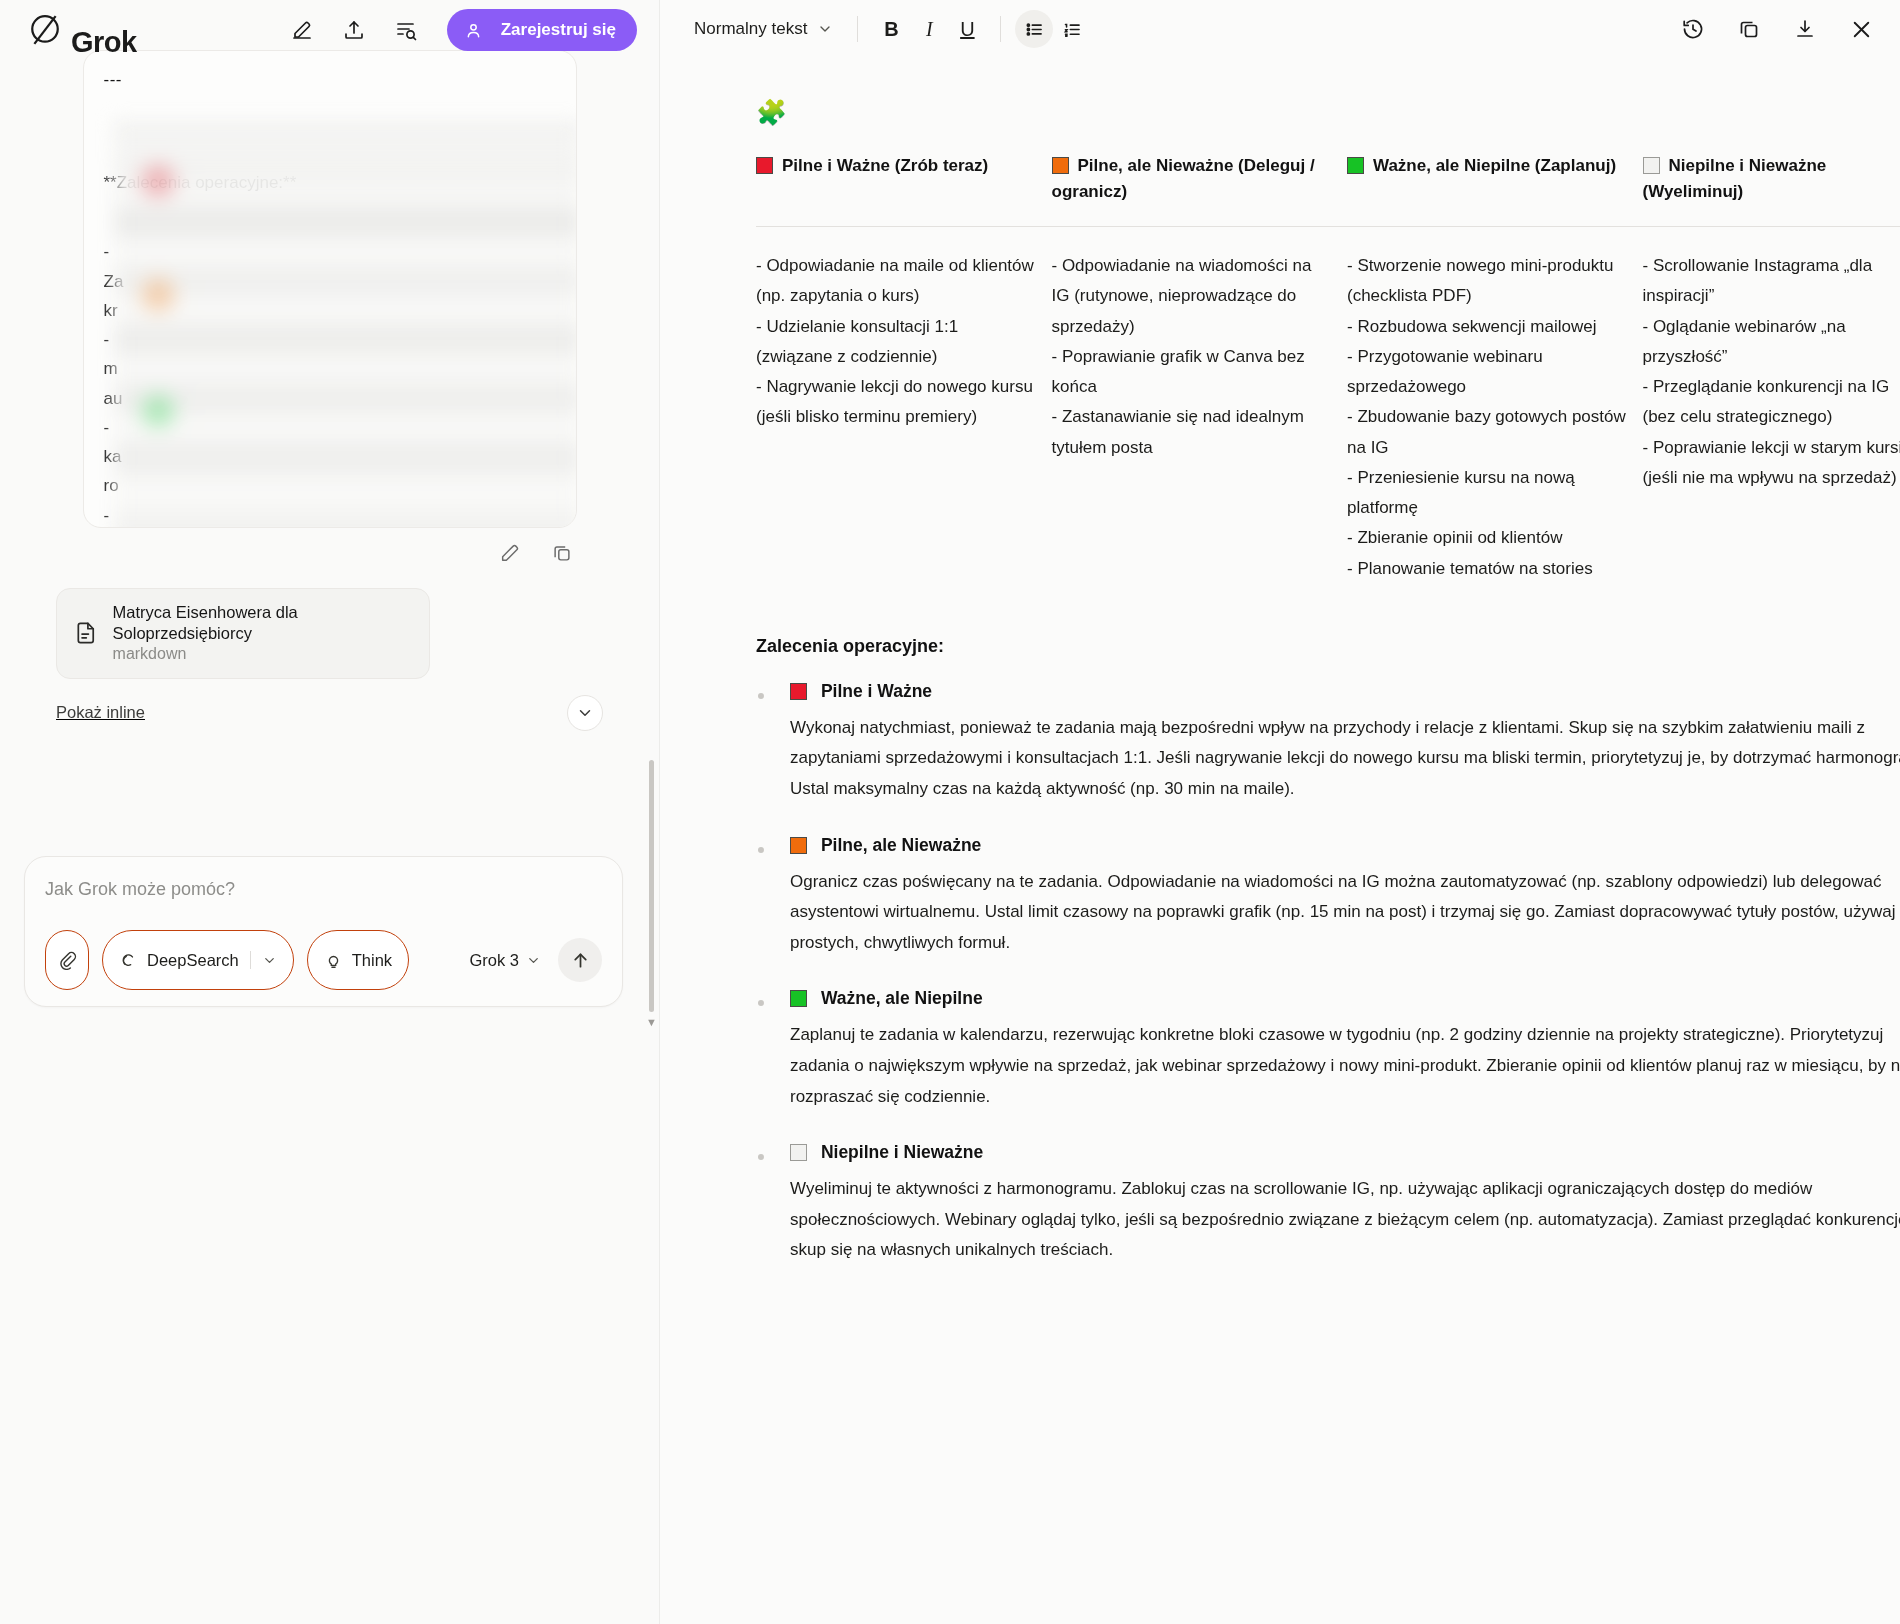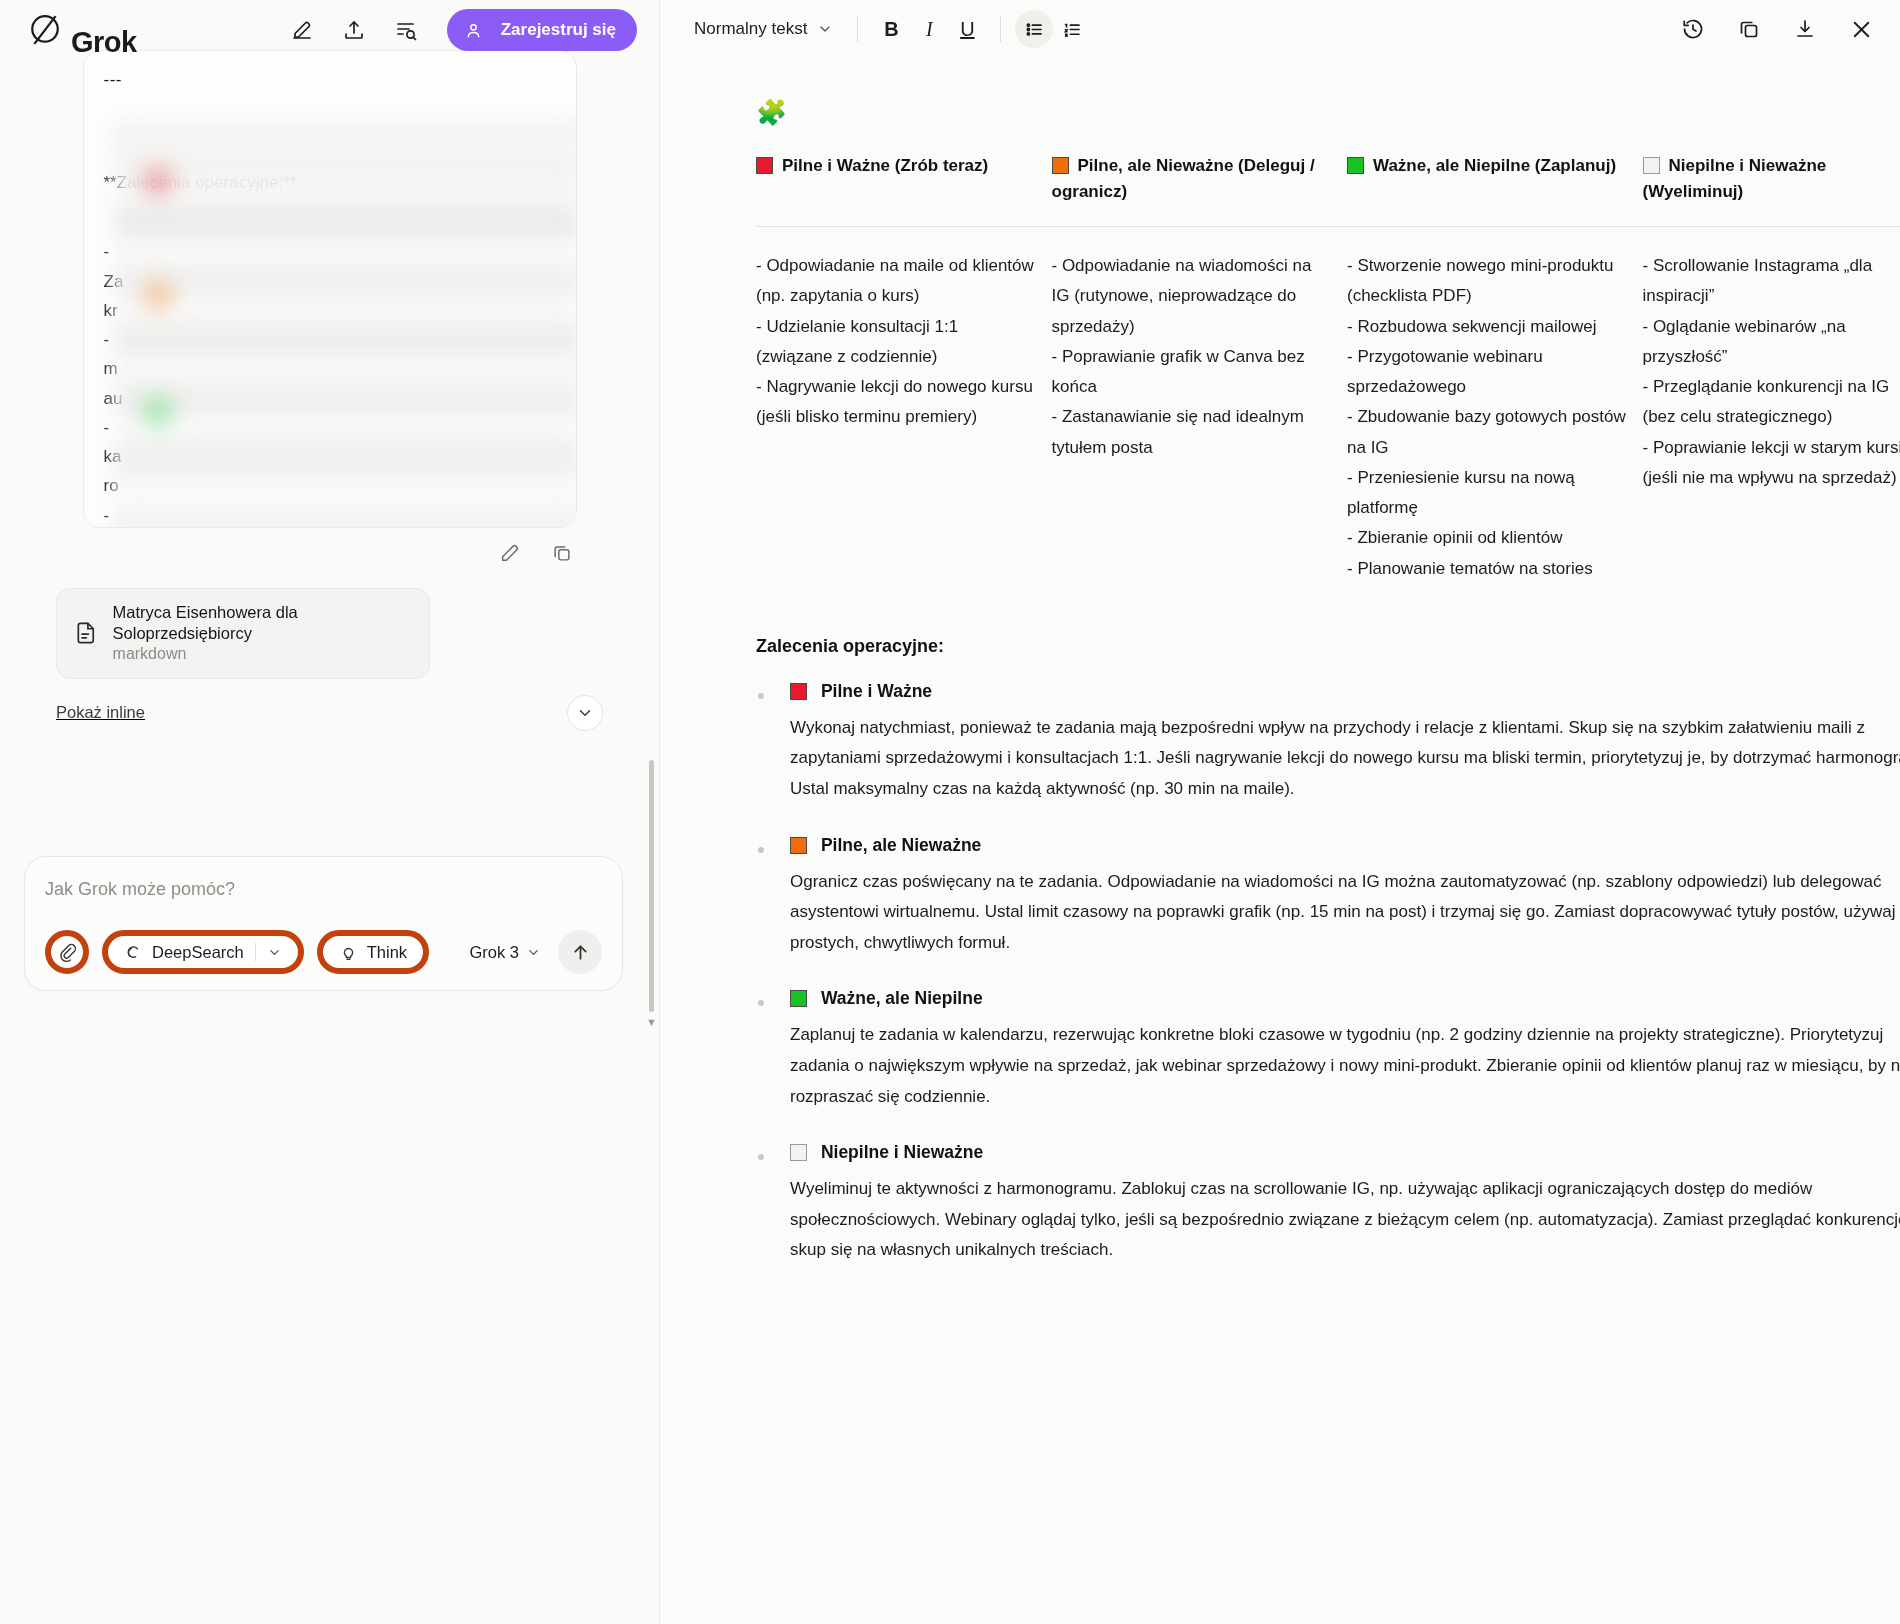--- a/index.html
+++ b/index.html
@@ -135,23 +135,23 @@
     border: 0; outline: 0; background: transparent;
     width: 100%;
     font-family: "Liberation Sans", sans-serif;
     font-size: 18px; color: #1a1a1a;
     padding: 4px 0 30px 0;
   }
   .composer-input::placeholder { color: #8d8d8a; }
   .composer-row { display: flex; align-items: center; gap: 13px; }
   .pill {
     display: flex; align-items: center; gap: 9px;
-    border: 6px solid #c2410c; border-radius: 999px;
+    border: 1px solid #c2410c; border-radius: 999px;
     background: #fff;
-    height: 44px; padding: 0 16px;
+    height: 60px; padding: 0 16px;
     font-size: 16.5px; color: #1d1d1b; cursor: pointer;
   }
   .pill.round { width: 44px; padding: 0; justify-content: center; }
   .pill-sep { width: 1px; height: 18px; background: #dedcd9; margin: 0 2px; }
   .model-sel {
     margin-left: auto;
     display: flex; align-items: center; gap: 7px;
     font-size: 16.5px; color: #1d1d1b; cursor: pointer;
     padding-right: 4px;
   }

